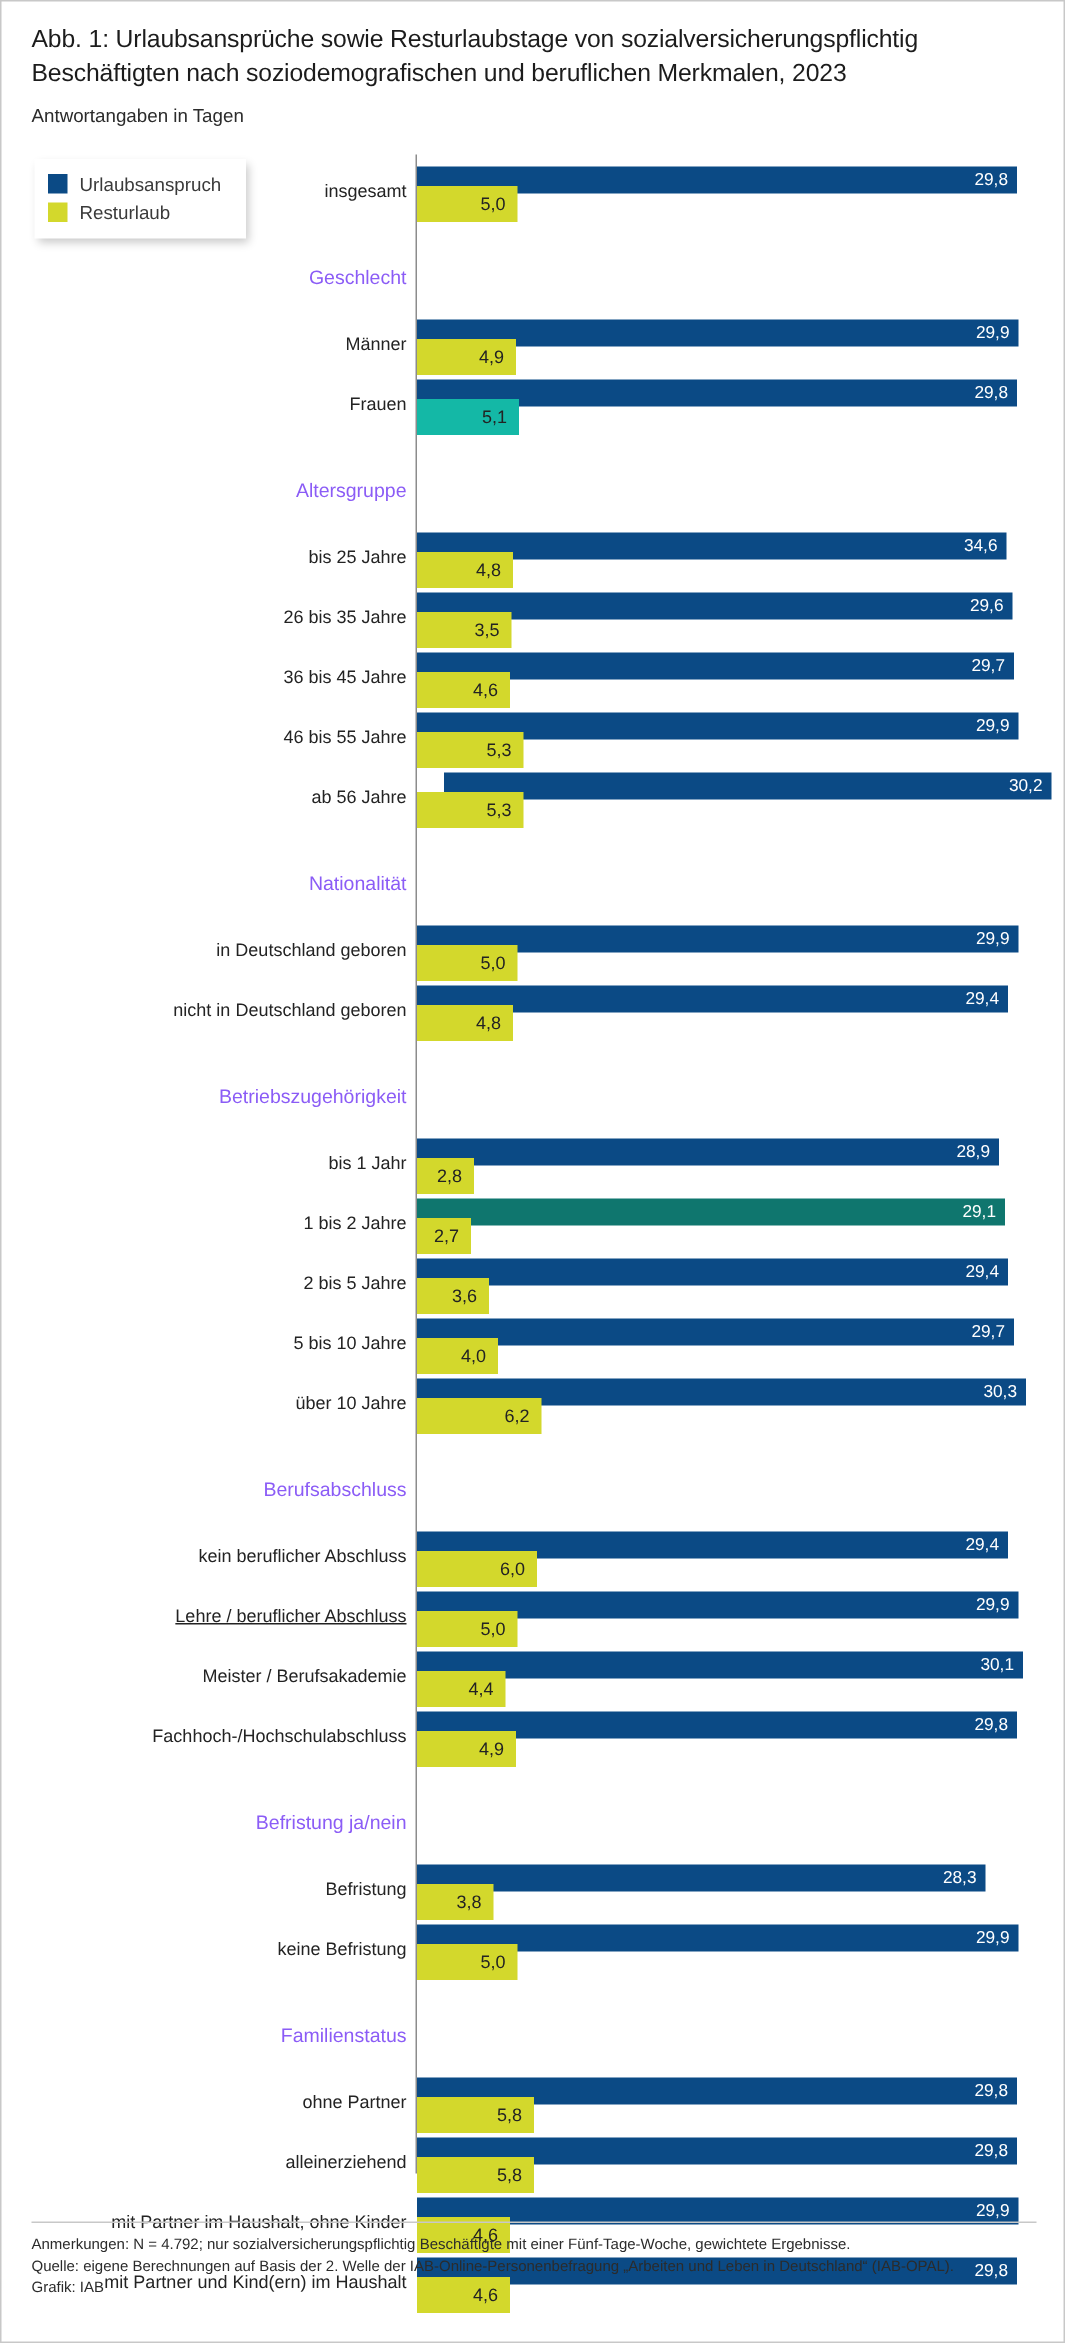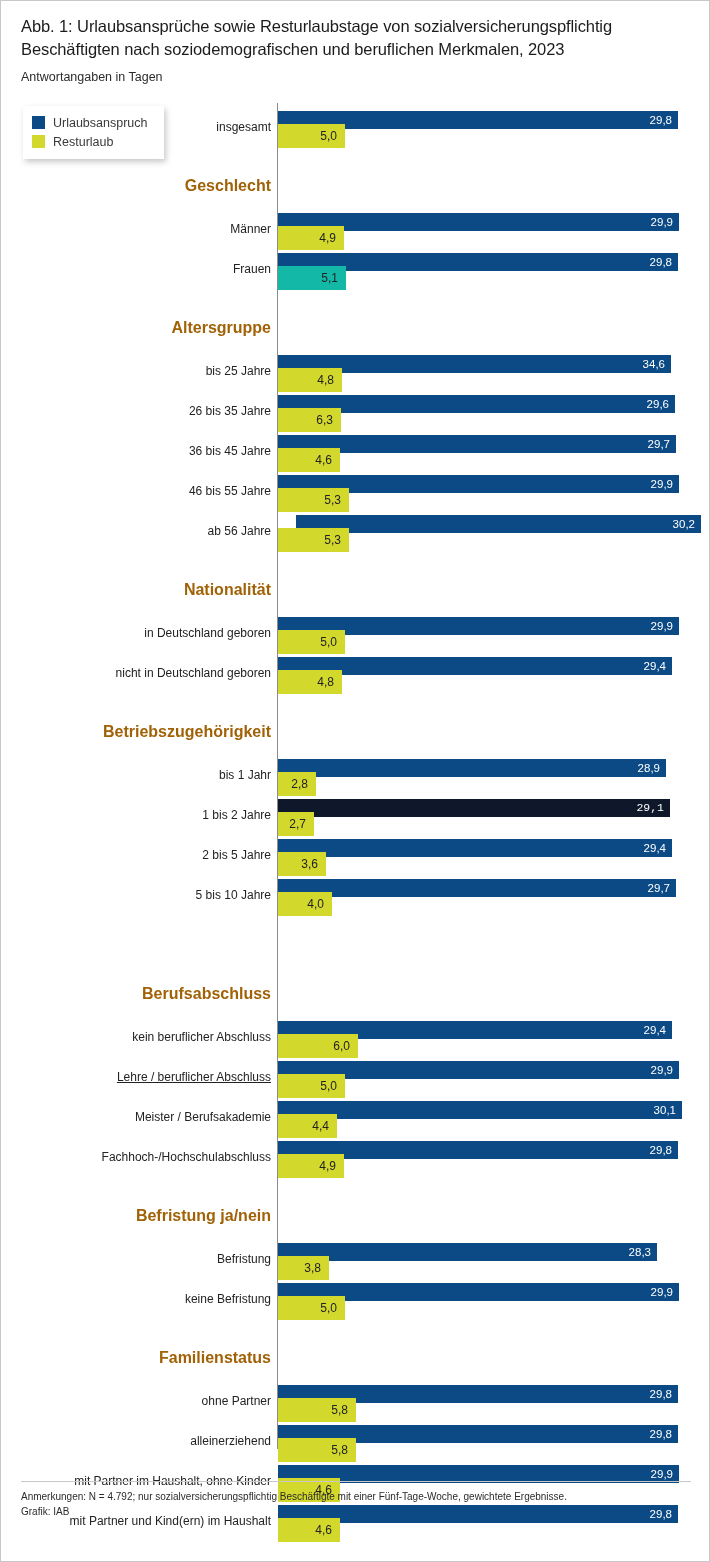--- a/index.html
+++ b/index.html
@@ -92,23 +92,23 @@
   .row-label {
     position: absolute;
     right: 440px;   
     width: 260px;
     text-align: right;
     font-size: 12px;
     color: #232323;
     white-space: nowrap;
   }
   .group-label {
-    font-weight: bold;
-    font-size: 16px;
-    color: #a16207;
+    font-weight: normal;
+    font-size: 13px;
+    color: #8b5cf6;
   }
 
   .bar-blue {
     position: absolute;
     left: 277px;
     height: 18px;
     background: #0b4a85;
   }
   .bar-yellow {
     position: absolute;
@@ -219,21 +219,21 @@
         <div class="bar-yellow" style="top: 21px; width: 64px; background: rgb(211, 216, 44);">
           <span class="val-yellow">4,8</span>
         </div>
       </div>
       <div class="row" style="top: 286px; height: 40px;">
         <div class="row-label" style="top: 17px;">26 bis 35 Jahre</div>
         <div class="bar-blue" style="top: 8px; width: 397px; background: rgb(11, 74, 133);">
           <span class="val-blue">29,6</span>
         </div>
         <div class="bar-yellow" style="top: 21px; width: 63px; background: rgb(211, 216, 44);">
-          <span class="val-yellow">6,3</span>
+          <span class="val-yellow">3,5</span>
         </div>
       </div>
       <div class="row" style="top: 326px; height: 40px;">
         <div class="row-label" style="top: 17px;">36 bis 45 Jahre</div>
         <div class="bar-blue" style="top: 8px; width: 398px; background: rgb(11, 74, 133);">
           <span class="val-blue">29,7</span>
         </div>
         <div class="bar-yellow" style="top: 21px; width: 62px; background: rgb(211, 216, 44);">
           <span class="val-yellow">4,6</span>
         </div>
@@ -284,21 +284,21 @@
         <div class="row-label" style="top: 17px;">bis 1 Jahr</div>
         <div class="bar-blue" style="top: 8px; width: 388px; background: rgb(11, 74, 133);">
           <span class="val-blue">28,9</span>
         </div>
         <div class="bar-yellow" style="top: 21px; width: 38px; background: rgb(211, 216, 44);">
           <span class="val-yellow">2,8</span>
         </div>
       </div>
       <div class="row" style="top: 690px; height: 40px;">
         <div class="row-label" style="top: 17px;">1 bis 2 Jahre</div>
-        <div class="bar-blue" style="top: 8px; width: 392px; background: #0f172a; font-family: Liberation Mono, monospace;">
+        <div class="bar-blue" style="top: 8px; width: 392px; background: #0f766e;">
           <span class="val-blue">29,1</span>
         </div>
         <div class="bar-yellow" style="top: 21px; width: 36px; background: rgb(211, 216, 44);">
           <span class="val-yellow">2,7</span>
         </div>
       </div>
       <div class="row" style="top: 730px; height: 40px;">
         <div class="row-label" style="top: 17px;">2 bis 5 Jahre</div>
         <div class="bar-blue" style="top: 8px; width: 394px; background: rgb(11, 74, 133);">
           <span class="val-blue">29,4</span>
@@ -309,20 +309,29 @@
       </div>
       <div class="row" style="top: 770px; height: 40px;">
         <div class="row-label" style="top: 17px;">5 bis 10 Jahre</div>
         <div class="bar-blue" style="top: 8px; width: 398px; background: rgb(11, 74, 133);">
           <span class="val-blue">29,7</span>
         </div>
         <div class="bar-yellow" style="top: 21px; width: 54px; background: rgb(211, 216, 44);">
           <span class="val-yellow">4,0</span>
         </div>
       </div>
+      <div class="row" style="top: 810px; height: 40px;">
+        <div class="row-label" style="top: 17px;">über 10 Jahre</div>
+        <div class="bar-blue" style="top: 8px; width: 406px; background: rgb(11, 74, 133);">
+          <span class="val-blue">30,3</span>
+        </div>
+        <div class="bar-yellow" style="top: 21px; width: 83px; background: rgb(211, 216, 44);">
+          <span class="val-yellow">6,2</span>
+        </div>
+      </div>
       <div class="row" style="top: 872px; height: 40px;">
         <div class="row-label group-label" style="top: 12px;">Berufsabschluss</div>
       </div>
       <div class="row" style="top: 912px; height: 40px;">
         <div class="row-label" style="top: 17px;">kein beruflicher Abschluss</div>
         <div class="bar-blue" style="top: 8px; width: 394px; background: rgb(11, 74, 133);">
           <span class="val-blue">29,4</span>
         </div>
         <div class="bar-yellow" style="top: 21px; width: 80px; background: rgb(211, 216, 44);">
           <span class="val-yellow">6,0</span>
@@ -414,16 +423,17 @@
         <div class="bar-yellow" style="top: 21px; width: 62px; background: rgb(211, 216, 44);">
           <span class="val-yellow">4,6</span>
         </div>
       </div>
       <div class="row" style="top: 1458px; height: 40px;"></div>
     </div>
 
   <div id="footer-rule"></div>
   <div id="footer">
     <div class="footnote">Anmerkungen: N = 4.792; nur sozialversicherungspflichtig Beschäftigte mit einer Fünf-Tage-Woche, gewichtete Ergebnisse.</div>
+    <div class="footnote">Quelle: eigene Berechnungen auf Basis der 2. Welle der IAB-Online-Personenbefragung „Arbeiten und Leben in Deutschland“ (IAB-OPAL).</div>
     <div class="footnote">Grafik: IAB</div>
   </div>
 
 </div>
 
 </body></html>

